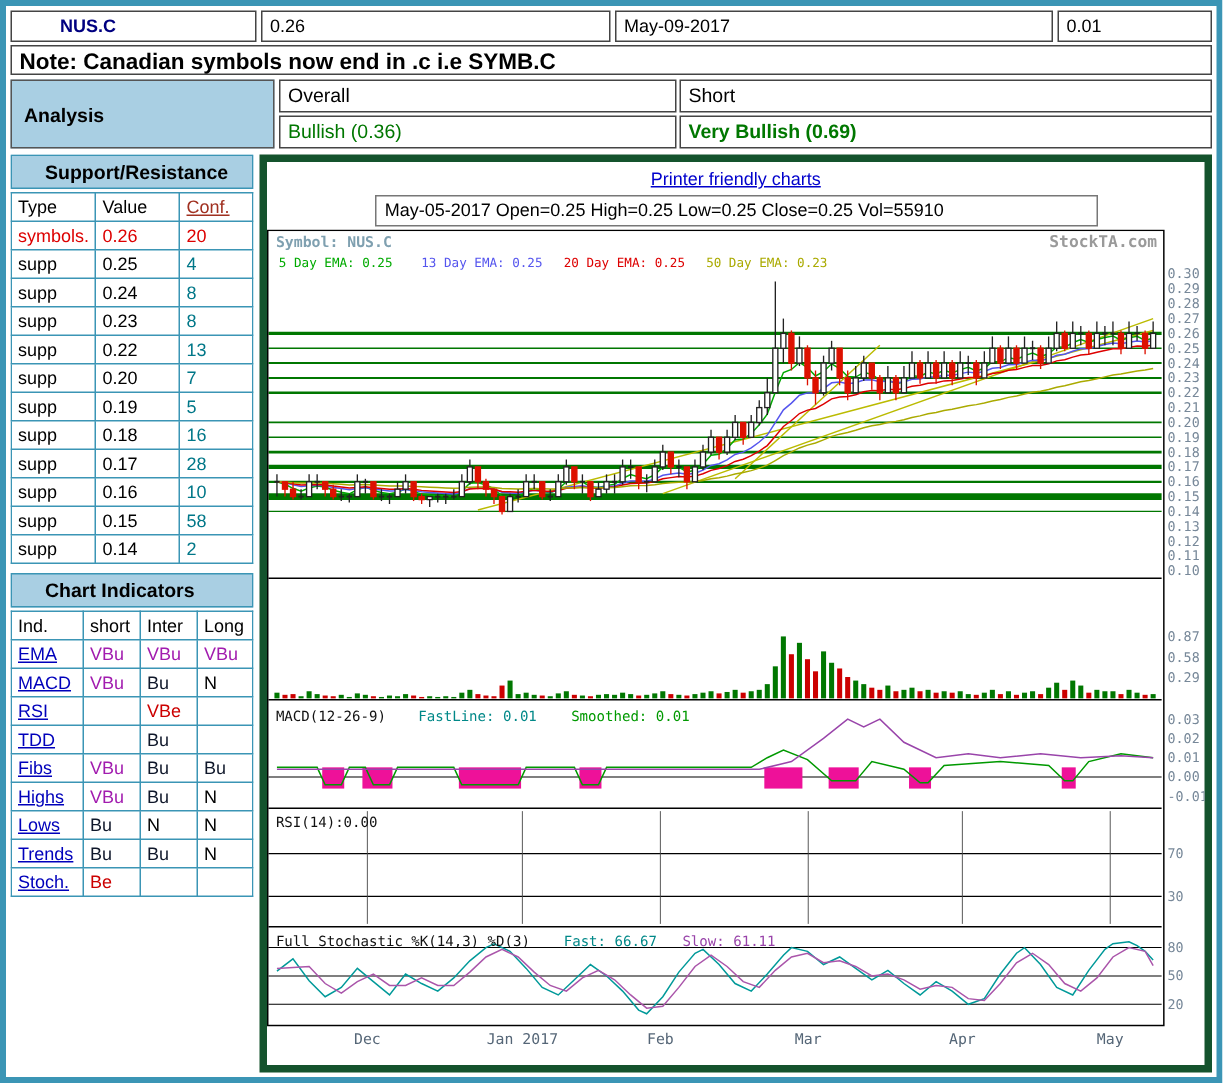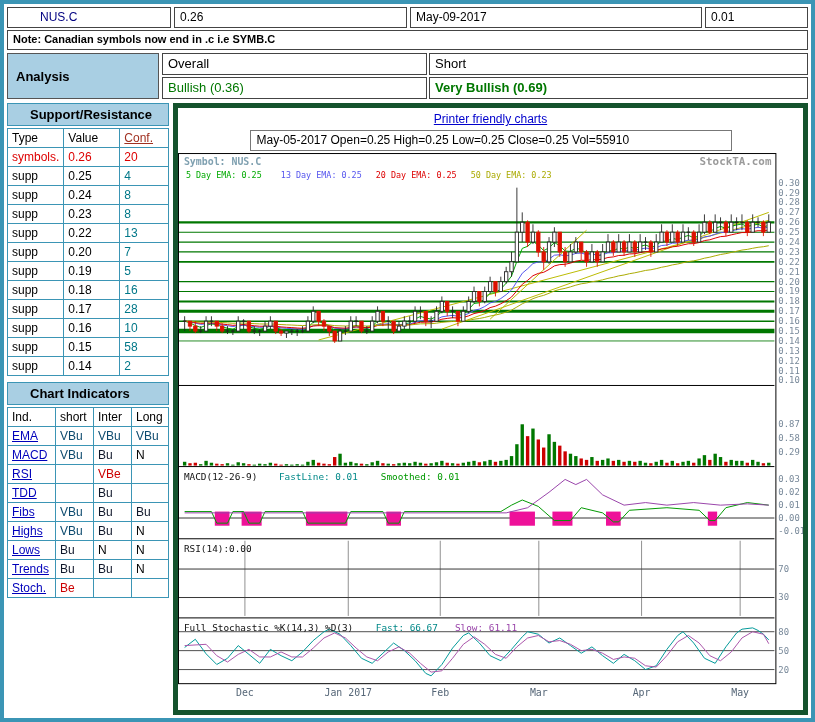--- a/index.html
+++ b/index.html
@@ -2,45 +2,45 @@
 <html><head>
 <meta charset="utf-8">
 <style>
   * { box-sizing: border-box; }
   html,body { margin:0; padding:0; background:#fff; }
   body { width:815px; height:722px; overflow:hidden; font-family:"Liberation Sans",sans-serif; }
   .page { width:815px; height:722px; border:4px solid #3B95B5; padding:3px; overflow:hidden; background:#fff; }
 
   .topbar { display:flex; gap:3px; margin-bottom:2px; }
   .cell { border:1px solid #444; padding:2px 5px; font-size:12px; height:21px; line-height:15px; background:#fff; overflow:hidden; }
-  .c-symbol { width:164px; font-weight:normal; color:#000080;padding-left:32px; }
+  .c-symbol { width:164px; font-weight:bold; color:#000080;padding-left:32px; }
   .c-price { width:233px; }
   .c-date { width:292px; }
   .c-change { flex:1; }
 
-  .notebar { border:1px solid #444; font-size:11px; font-weight:bold; padding:2px 5px; height:20px; margin-bottom:3px; }
+  .notebar { border:1px solid #444; font-size:15px; font-weight:bold; padding:2px 5px; height:20px; margin-bottom:3px; }
 
   .analysis { display:flex; gap:3px; margin-bottom:4px; }
-  .an-label { width:152px; background:#A9CFE3; border:1px solid #555; font-weight:bold; font-size:13px; display:flex; align-items:center; padding-left:8px; }
+  .an-label { width:176px; background:#A9CFE3; border:1px solid #555; font-weight:bold; font-size:13px; display:flex; align-items:center; padding-left:8px; }
   .an-grid { flex:1; display:grid; grid-template-columns:265px 1fr; gap:2px; }
   .an-cell { border:1px solid #444; padding:2px 5px; font-size:13px; height:22px; overflow:hidden; }
   .an-head { font-weight:normal; }
   .an-val { color:#007700; }
   .an-val.strong { font-weight:bold; }
 
   .main { display:flex; gap:4px; align-items:flex-start; }
   .sidebar { width:162px; overflow:hidden; }
   .sec-header { background:#A9CFE3; border:1px solid #3B95B5; font-weight:bold; font-size:13px; padding:3px 22px; margin-bottom:2px; }
   table.sidetab { border-collapse:collapse; width:100%; margin-bottom:6px; }
   .sidetab th, .sidetab td { border:1px solid #3B95B5; font-size:12px; padding:2px 4px; text-align:left; height:19px; font-weight:normal; white-space:nowrap; }
   th.conf-h { color:#A03020; text-decoration:underline; }
   tr.resist td { color:#DD0000; }
   td.conf { color:#007788; }
   a.indlink { color:#0000BB; text-decoration:underline; cursor:pointer; }
-  .vbu { color:#0c4a6e; font-weight:bold; }
+  .vbu { color:#a21caf; font-weight:bold; }
   .bu  { color:#0f172a; }
   .nn  { color:#000; }
   .vbe { color:#CC0000; font-weight:bold; }
   .be  { color:#CC0000; }
 
   .chartcol { flex:1; border:5px solid #14532d; padding:2px 0 0 0; height:612px; overflow:hidden; }
   .pf-link { text-align:center; margin:2px 0 4px 0; font-size:12px; }
   .pf-link a { color:#0000CC; text-decoration:underline; cursor:pointer; }
   .ohlc-box { border:1px solid #777; width:482px; margin:0 auto 2px auto; font-size:12px; padding:2px 6px; height:21px; overflow:hidden; white-space:nowrap; }
   svg#chart-svg { display:block; margin:0 auto; }

